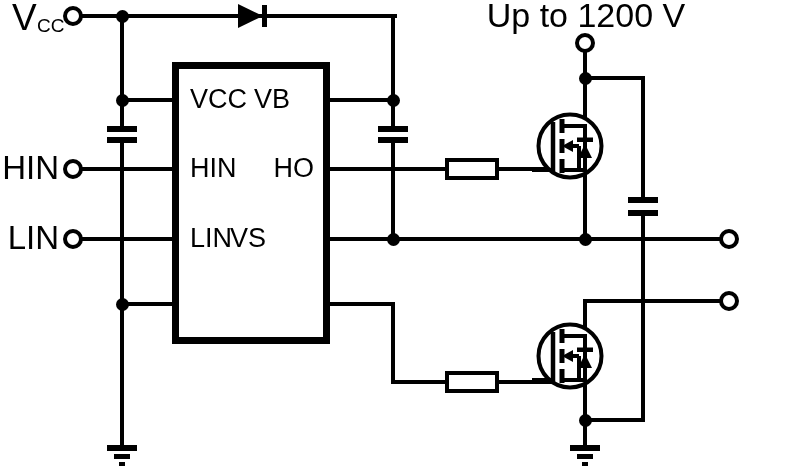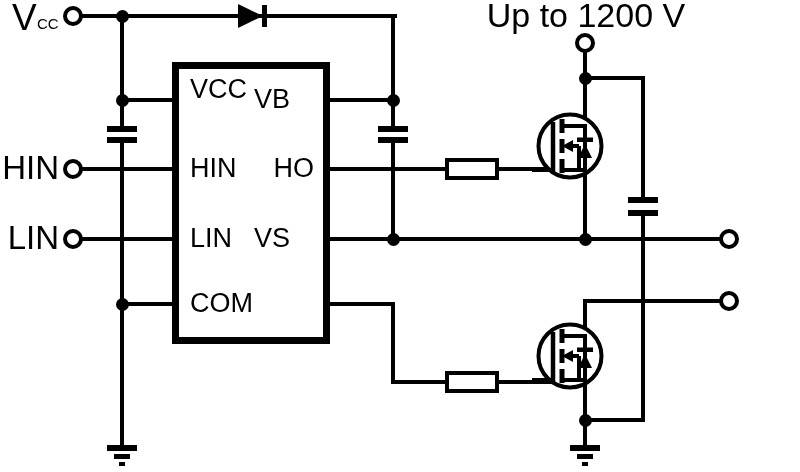--- a/index.html
+++ b/index.html
@@ -61,27 +61,26 @@
   <div class="plate" style="left:107px;top:137px;width:30px;height:6px;"></div>
   <div class="plate" style="left:378px;top:126px;width:30px;height:6px;"></div>
   <div class="plate" style="left:378px;top:137px;width:30px;height:6px;"></div>
   <div class="plate" style="left:628px;top:197px;width:30px;height:6px;"></div>
   <div class="plate" style="left:628px;top:210px;width:30px;height:6px;"></div>
 
   <div class="res" style="left:445px;top:158px;"></div>
   <div class="res" style="left:445px;top:371px;"></div>
 
   <div class="icblock"></div>
-  <span class="piclbl" style="left:190px;top:76px;">VCC</span>
+  <span class="piclbl" style="left:190px;top:86px;">VCC</span>
   <span class="piclbl" style="left:190px;top:155px;">HIN</span>
   <span class="piclbl" style="left:190px;top:225px;">LIN</span>
-  <span class="piclbl" style="left:190px;top:290px;">COM</span>
   <span class="piclbl" style="left:230px;top:86px;width:84px;text-align:center;">VB</span>
   <span class="piclbl" style="left:230px;top:155px;width:84px;text-align:right;">HO</span>
-  <span class="piclbl" style="left:230px;top:225px;width:84px;text-align:center;">VS</span>
+  <span class="piclbl" style="left:230px;top:225px;width:84px;text-align:left;">VS</span>
 
   <svg style="left:526px;top:102px;" width="88" height="88" viewBox="0 0 88 88">
     <line x1="59" y1="0" x2="59" y2="88" stroke="#000" stroke-width="4"></line>
     <circle cx="44" cy="44" r="31.5" fill="#fff" stroke="#000" stroke-width="4"></circle>
     <line x1="6" y1="68" x2="27" y2="68" stroke="#000" stroke-width="4"></line>
     <line x1="27" y1="20" x2="27" y2="71" stroke="#000" stroke-width="4.5"></line>
     <line x1="36" y1="17" x2="36" y2="31" stroke="#000" stroke-width="5"></line>
     <line x1="36" y1="37" x2="36" y2="51" stroke="#000" stroke-width="5"></line>
     <line x1="36" y1="57" x2="36" y2="71" stroke="#000" stroke-width="5"></line>
     <line x1="36" y1="24" x2="61" y2="24" stroke="#000" stroke-width="4"></line>
@@ -129,18 +128,18 @@
   <div class="term" style="left:719px;top:291px;"></div>
 
   <div class="gbar" style="left:107px;top:445px;width:30px;height:6px;"></div>
   <div class="gbar" style="left:114px;top:454px;width:16px;height:5px;"></div>
   <div class="gbar" style="left:119px;top:462px;width:6px;height:4px;"></div>
   <div class="gbar" style="left:570px;top:445px;width:30px;height:6px;"></div>
   <div class="gbar" style="left:577px;top:454px;width:16px;height:5px;"></div>
   <div class="gbar" style="left:582px;top:462px;width:6px;height:4px;"></div>
 
   <span class="lbl" style="left:12px;top:-1px;font-size:37px;">V</span>
-  <span class="lbl" style="left:37px;top:16px;font-size:15px;">CC</span>
+  <span class="lbl" style="left:37px;top:16px;font-size:19px;">CC</span>
   <span class="lbl" style="left:0px;top:151px;width:59px;text-align:right;">HIN</span>
   <span class="lbl" style="left:0px;top:221px;width:59px;text-align:right;">LIN</span>
   <span class="lbl" style="left:465px;top:-2px;width:242px;text-align:center;font-size:34px;">Up to 1200 V</span>
 
 </div>
 
 </body></html>

